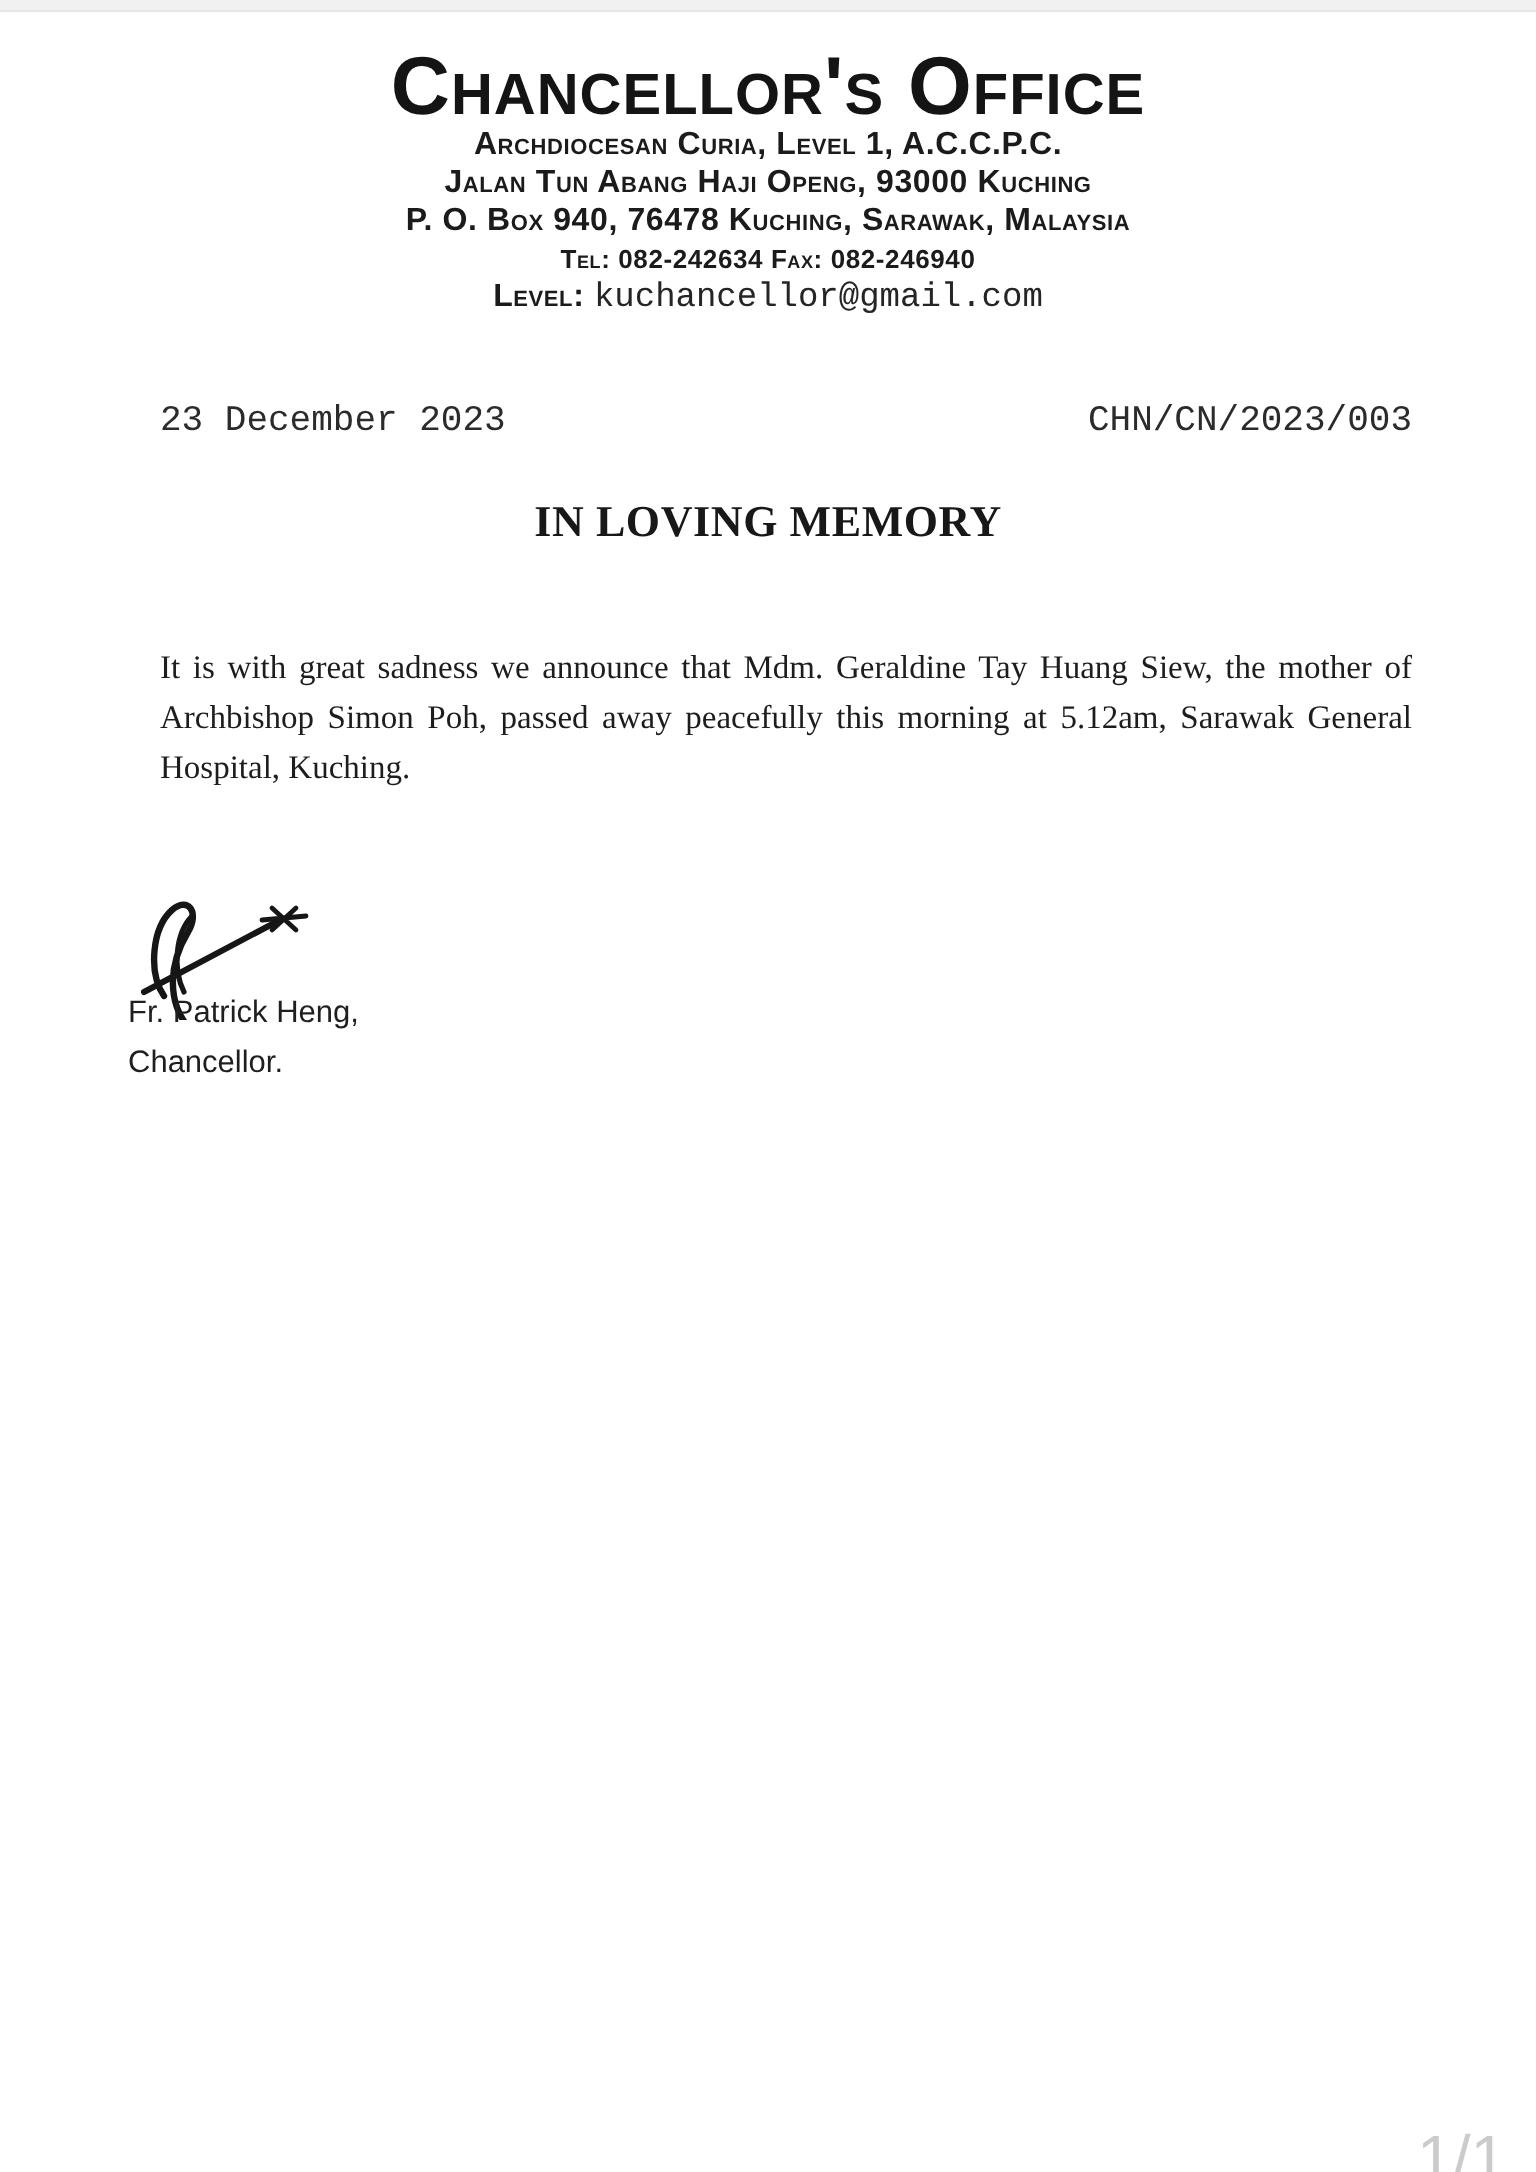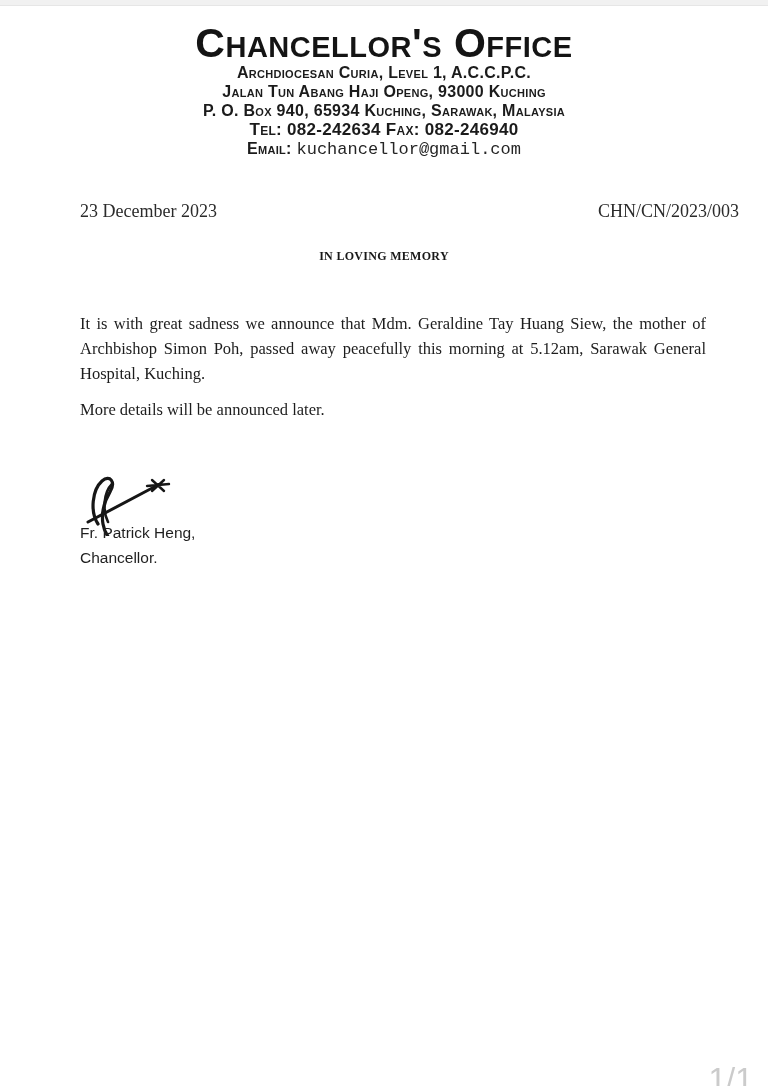--- a/index.html
+++ b/index.html
@@ -38,49 +38,49 @@
   .lh-line {
     font-family: "Liberation Sans", sans-serif;
     font-weight: 700;
     font-variant: small-caps;
     font-size: 16px;
     line-height: 19px;
     letter-spacing: 0.3px;
     color: #1b1b1b;
   }
   .lh-line.telfax {
-    font-size: 17px;
+    font-size: 13px;
     text-align: center;
   }
   .lh-email-value {
     font-variant: normal;
     font-weight: 400;
     font-size: 17px;
     letter-spacing: 0;
     color: #252525;
     font-family: Liberation Mono, monospace;
   }
   
   .meta-row {
     display: flex;
     justify-content: space-between;
     align-items: baseline;
-    padding: 0 29px 0 80px;
+    padding: 0 62px 0 80px;
     margin-top: 42px;
-    font-family: Liberation Serif, serif;
+    font-family: Liberation Mono, monospace;
     font-size: 18px;
     color: #2b2b2b;
   }
   
   .memory-heading {
     margin-top: 27px;
     text-align: center;
     font-family: "Liberation Serif", serif;
     font-weight: 700;
-    font-size: 12px;
+    font-size: 22px;
     letter-spacing: 0.3px;
     color: #181818;
   }
   .letter-body {
     padding: 0 62px 0 80px;
     margin-top: 20px;
     font-family: "Liberation Serif", serif;
     font-size: 16.5px;
     line-height: 25px;
     color: #1d1d1d;
@@ -90,21 +90,21 @@
   }
   .letter-body p.justified {
     text-align: justify;
     margin-top: 47px;
   }
   .letter-body p.short {
     margin-bottom: 17px;
   }
   
   .signature-block {
-    padding-left: 80px;
+    padding-left: 64px;
     margin-top: 52px;
   }
   .signature-scribble {
     display: block;
     margin-left: 4px;
   }
   .sig-name, .sig-role {
     font-family: "Liberation Sans", sans-serif;
     font-size: 15.5px;
     line-height: 25px;
@@ -126,38 +126,37 @@
 </style>
 </head>
 <body>
 
 <div class="top-strip"></div>
 
 <div class="letterhead">
   <div class="lh-title">Chancellor's Office</div>
   <div class="lh-line">Archdiocesan Curia, Level 1, A.C.C.P.C.</div>
   <div class="lh-line">Jalan Tun Abang Haji Openg, 93000 Kuching</div>
-  <div class="lh-line">P. O. Box 940, 65934 Kuching, Sarawak, Malaysia</div>
+  <div class="lh-line">P. O. Box 940, 76478 Kuching, Sarawak, Malaysia</div>
   <div class="lh-line telfax">Tel: 082-242634 Fax: 082-246940</div>
   <div class="lh-line">
-    <span>Email:</span>
+    <span>Level:</span>
     <span class="lh-email-value">kuchancellor@gmail.com</span>
   </div>
 </div>
 
 <div class="meta-row">
   <span>23 December 2023</span>
   <span>CHN/CN/2023/003</span>
 </div>
 
 <div class="memory-heading">IN LOVING MEMORY</div>
 
 <div class="letter-body">
   <p class="justified">It is with great sadness we announce that Mdm. Geraldine Tay Huang Siew, the mother of Archbishop Simon Poh, passed away peacefully this morning at 5.12am, Sarawak General Hospital, Kuching.</p>
-  <p class="short">More details will be announced later.</p>
 </div>
 
 <div class="signature-block">
   <svg class="signature-scribble" width="120" height="62" viewBox="0 0 120 62" fill="none" xmlns="http://www.w3.org/2000/svg">
     <path d="M14 50 C 6 38, 8 16, 18 7 C 26 0, 32 8, 26 18 C 20 28, 17 38, 19 50 C 20 56, 22 60, 25 64" stroke="#161616" stroke-width="3.2" stroke-linecap="round" fill="none"></path>
     <path d="M24 48 C 18 36, 20 18, 28 10" stroke="#161616" stroke-width="2.6" stroke-linecap="round" fill="none"></path>
     <path d="M4 48 L 72 12" stroke="#161616" stroke-width="3" stroke-linecap="round" fill="none"></path>
     <path d="M68 6 L 80 17 M 80 6 L 68 17 M 63 12 L 85 10" stroke="#161616" stroke-width="2.4" stroke-linecap="round" fill="none"></path>
   </svg>
   <div class="sig-name">Fr. Patrick Heng,</div>

